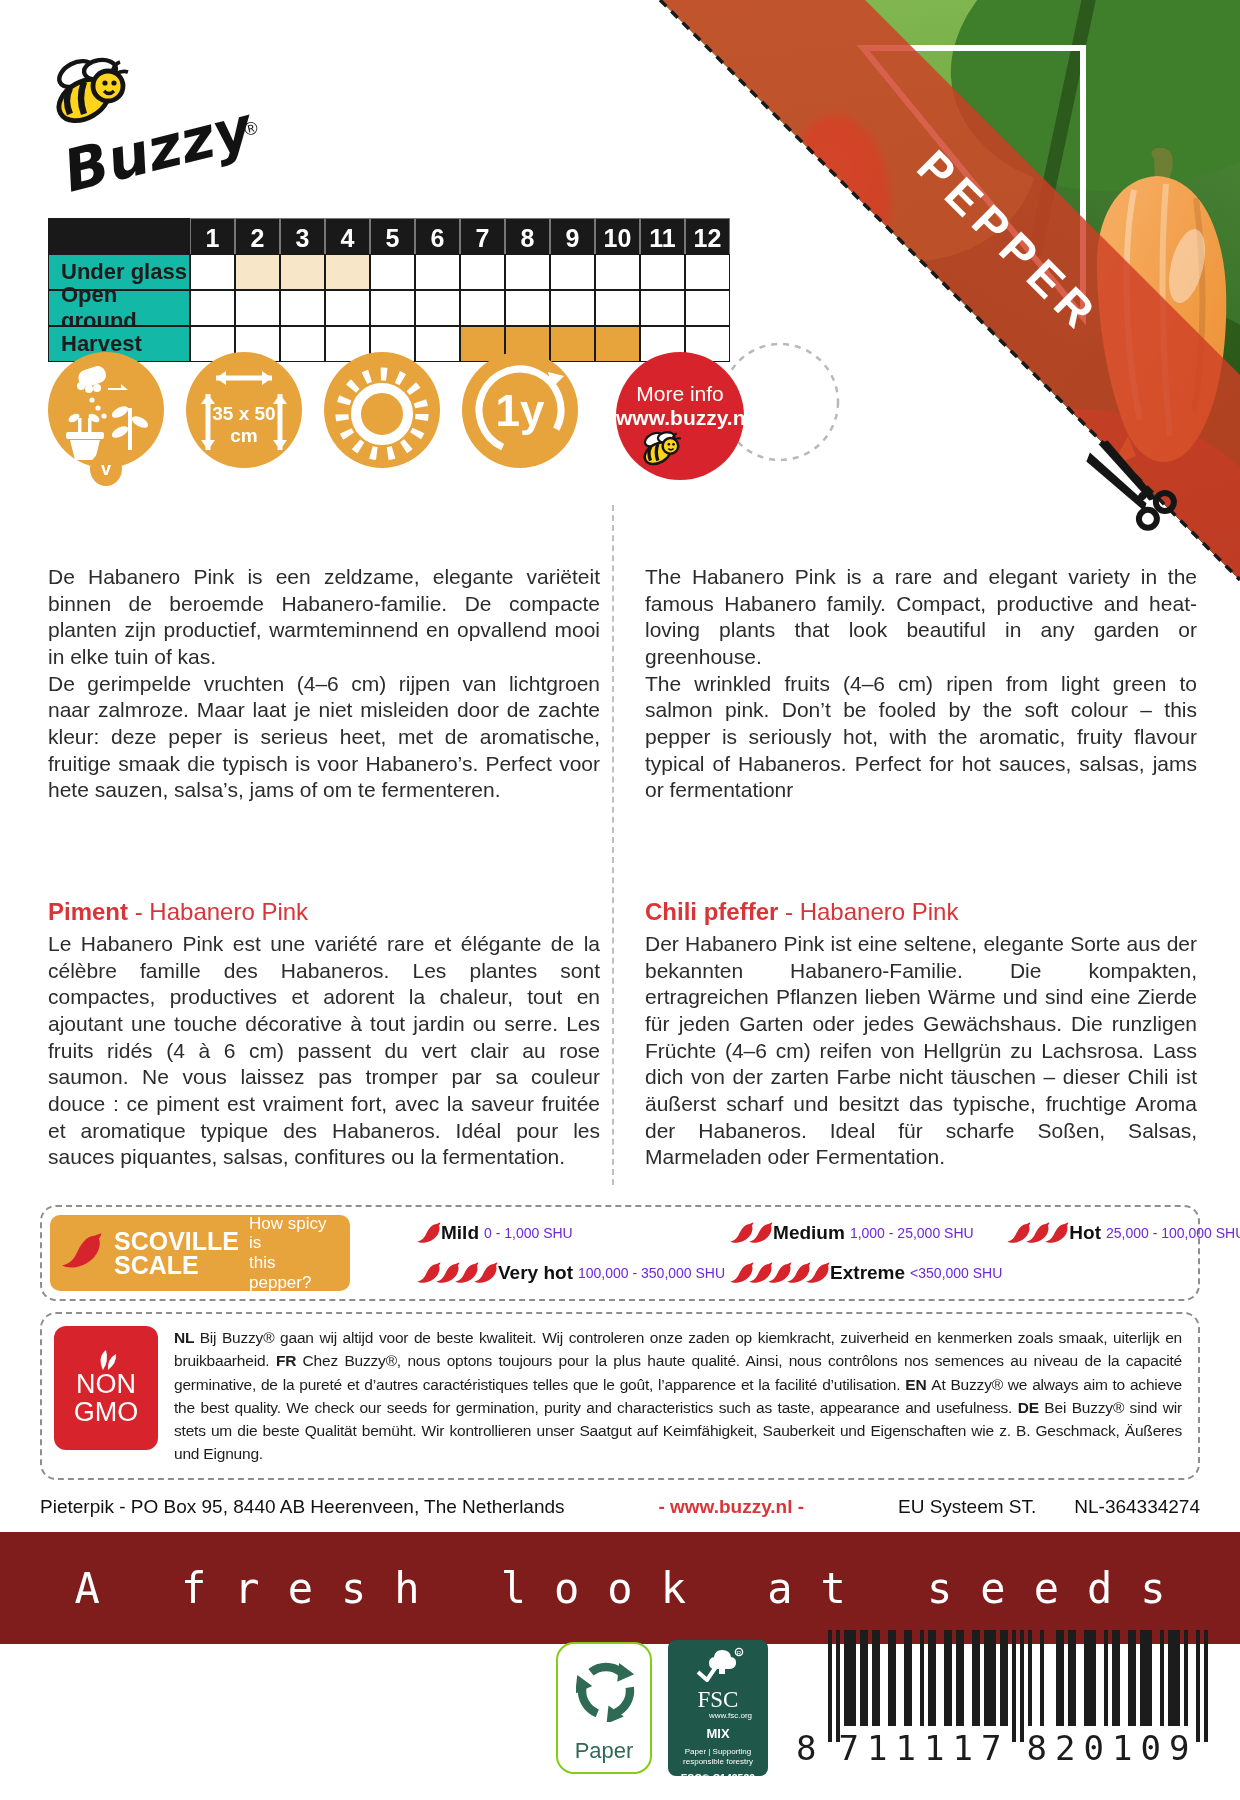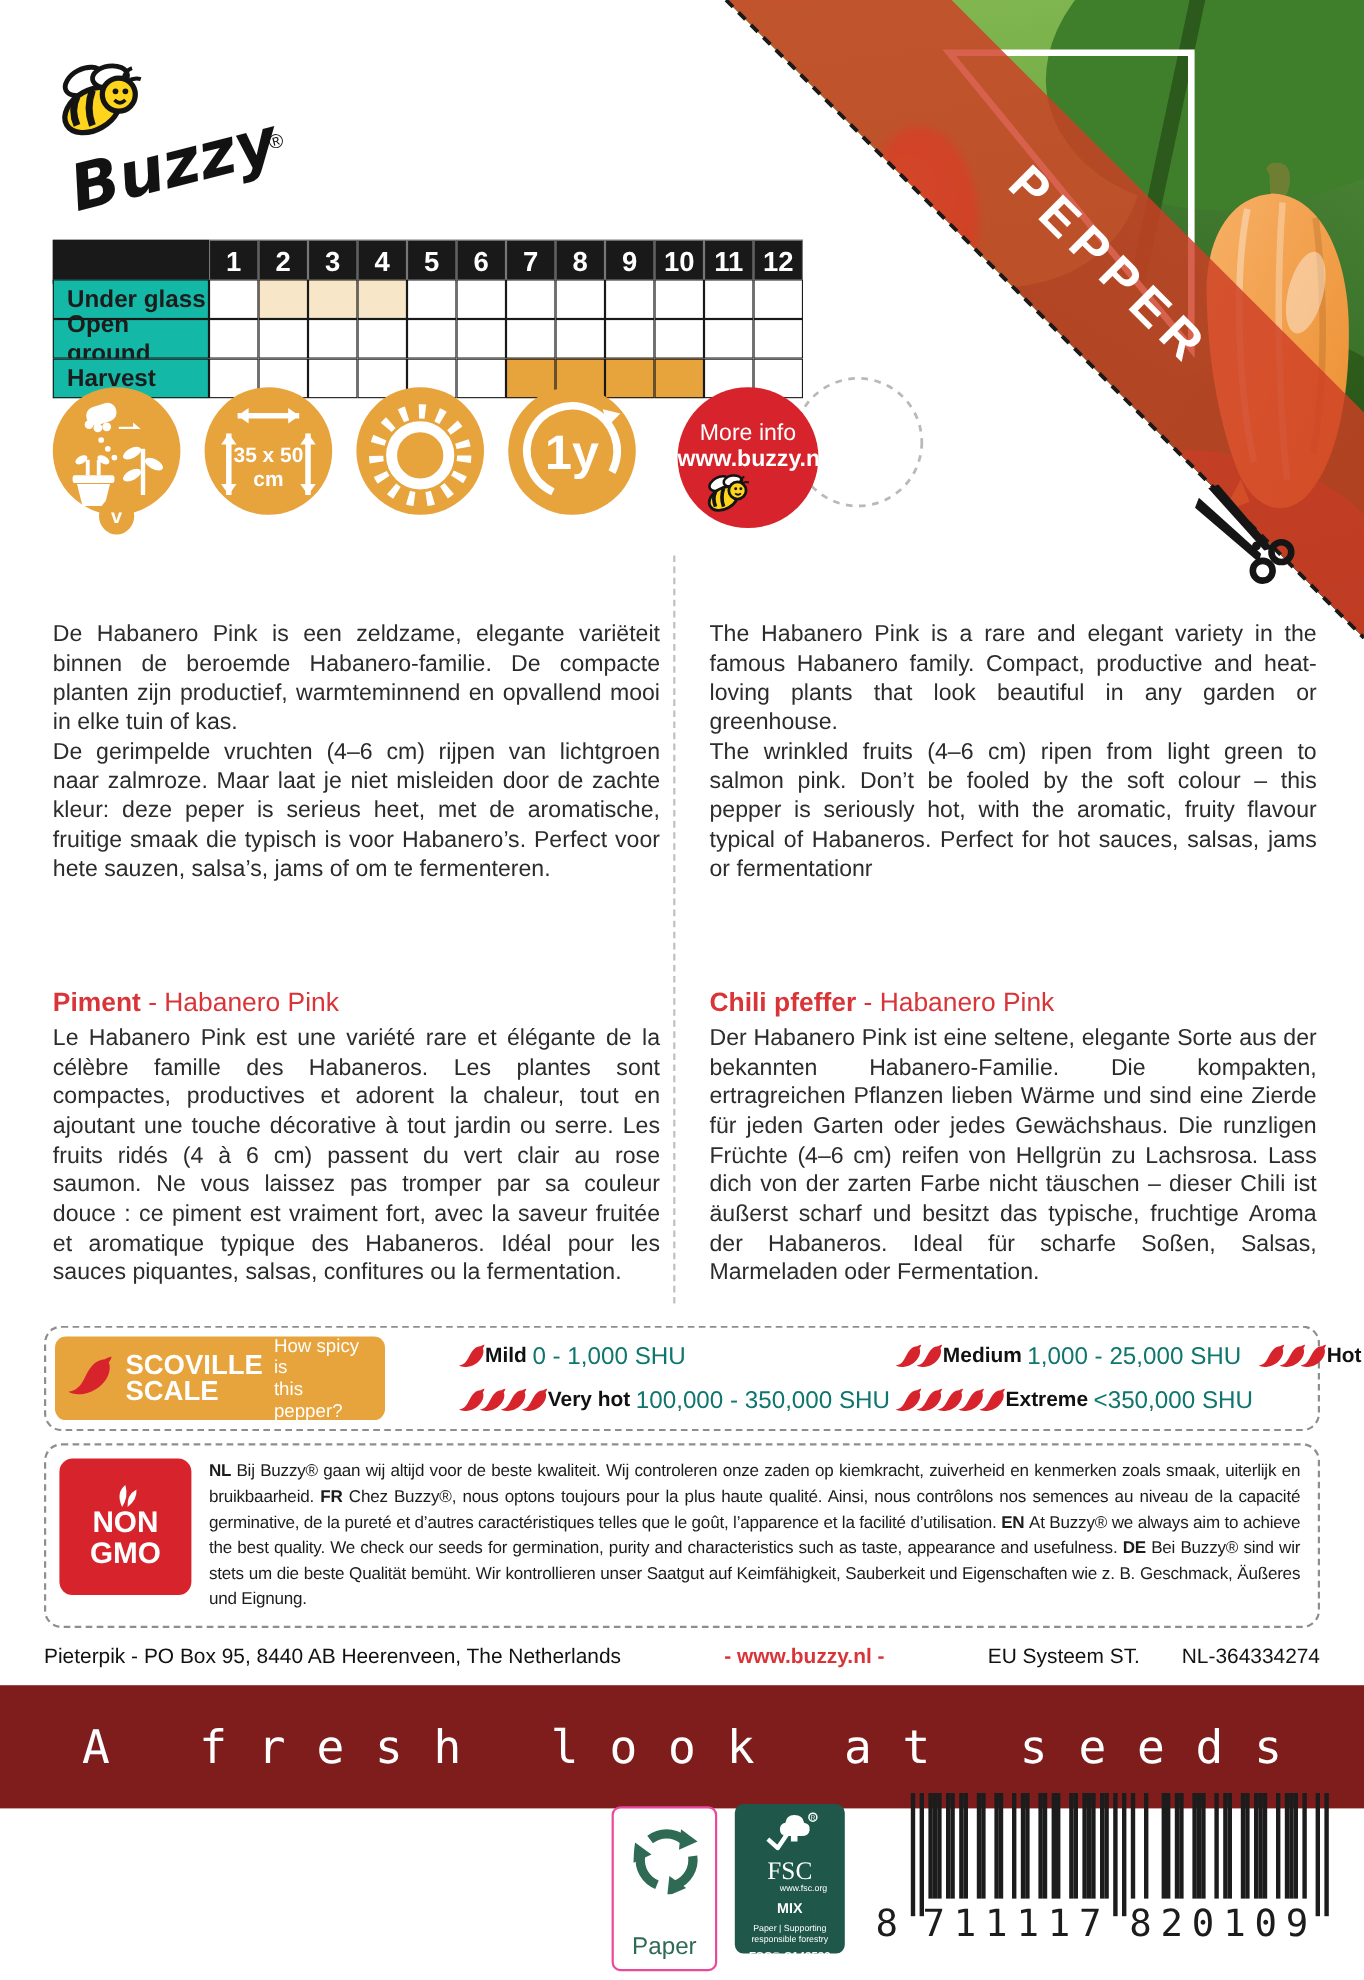--- a/index.html
+++ b/index.html
@@ -80,48 +80,48 @@
   .sc-box{width:300px; height:76px; background:var(--gold); border-radius:10px; color:#fff;
       display:flex; align-items:center; gap:10px; padding:0 10px; flex:none;}
   .sc-box .sc-title{font-weight:bold; font-size:25px; line-height:.98;}
   .sc-box .sc-q{font-size:17px; line-height:1.15; width:118px;}
   .sc-levels{flex:1; display:grid; grid-template-columns:1.0fr 1.3fr 1.35fr; grid-auto-rows:40px;
       align-items:center; padding-left:18px; column-gap:4px;}
   .lvl{display:flex; align-items:center; white-space:nowrap;}
   .lvl .chilis{display:flex; margin-right:6px;}
   .lvl .chilis svg{margin-right:-7px;}
   .lvl b{font-size:19px; margin-right:5px; color:#111;}
-  .lvl .rng{font-size:22px; color:#0f766e;}
+  .lvl .rng{font-size:14px; color:#6d28d9;}
 
   
   .quality{position:absolute; left:40px; top:1312px; width:1160px; min-height:150px;
       border:2px dashed #8e8e8e; border-radius:16px; display:flex; gap:16px; padding:12px 16px 12px 12px;}
-  .gmo{width:120px; height:124px; flex:none; background:var(--badge_red); border-radius:12px; color:#fff;
-      display:flex; flex-direction:column; align-items:center; justify-content:center; font-weight:bold;
+  .gmo{width:104px; height:124px; flex:none; background:var(--badge_red); border-radius:12px; color:#fff;
+      display:flex; flex-direction:column; align-items:center; justify-content:center; font-weight:normal;
       font-size:27px; line-height:1.02;}
   .q-text{flex:1; font-size:15.5px; line-height:1.5; text-align:justify; color:#1c1c1c; letter-spacing:-0.2px;}
   .q-text b{font-weight:bold;}
 
   
   .footer{position:absolute; left:40px; top:1496px; width:1160px; display:flex; align-items:baseline;
       font-size:19px; color:#111;}
   .footer .addr{flex:none;}
   .footer .site{flex:1; text-align:center; color:var(--accent_red); font-weight:bold;}
   .footer .eu{flex:none; margin-right:38px;}
   .footer .code{flex:none;}
 
   
   .bar{position:absolute; left:0; top:1532px; width:1240px; height:112px; background:#7f1d1d;
       display:flex; align-items:center; justify-content:center;}
   .bar span{color:#fff; font-family:"DejaVu Sans Mono", monospace; font-size:42px;
       letter-spacing:28px; padding-left:28px; white-space:nowrap;}
 
   
-  .paper-badge{position:absolute; left:556px; top:1642px; width:96px; height:150px; background:#fff;
-      border:2px solid #ec4899; border-radius:8px; display:flex; flex-direction:column; align-items:center;
+  .paper-badge{position:absolute; left:556px; top:1642px; width:96px; height:132px; background:#fff;
+      border:2px solid #84cc16; border-radius:18px; display:flex; flex-direction:column; align-items:center;
       justify-content:flex-end; padding-bottom:8px;}
   .paper-badge .plabel{color:var(--paper_green); font-size:22px;}
   .paper-badge svg{position:absolute; top:16px; left:18px;}
   .fsc-badge{position:absolute; left:668px; top:1640px; width:100px; height:136px; background:var(--fsc_green);
       border-radius:8px; color:#fff; text-align:center; padding-top:6px;}
   .fsc-badge .fsc-name{font-family:"Liberation Serif", serif; font-size:23px; line-height:1; margin-top:2px;}
   .fsc-badge .fsc-url{font-size:8px;padding-left:25px;}
   .fsc-badge .fsc-mix{font-size:13px; font-weight:bold; margin-top:6px;}
   .fsc-badge .fsc-desc{font-size:8px; line-height:1.25; margin-top:6px; padding:0 4px;}
   .fsc-badge .fsc-cert{font-size:10.5px; font-weight:bold; margin-top:5px;}

